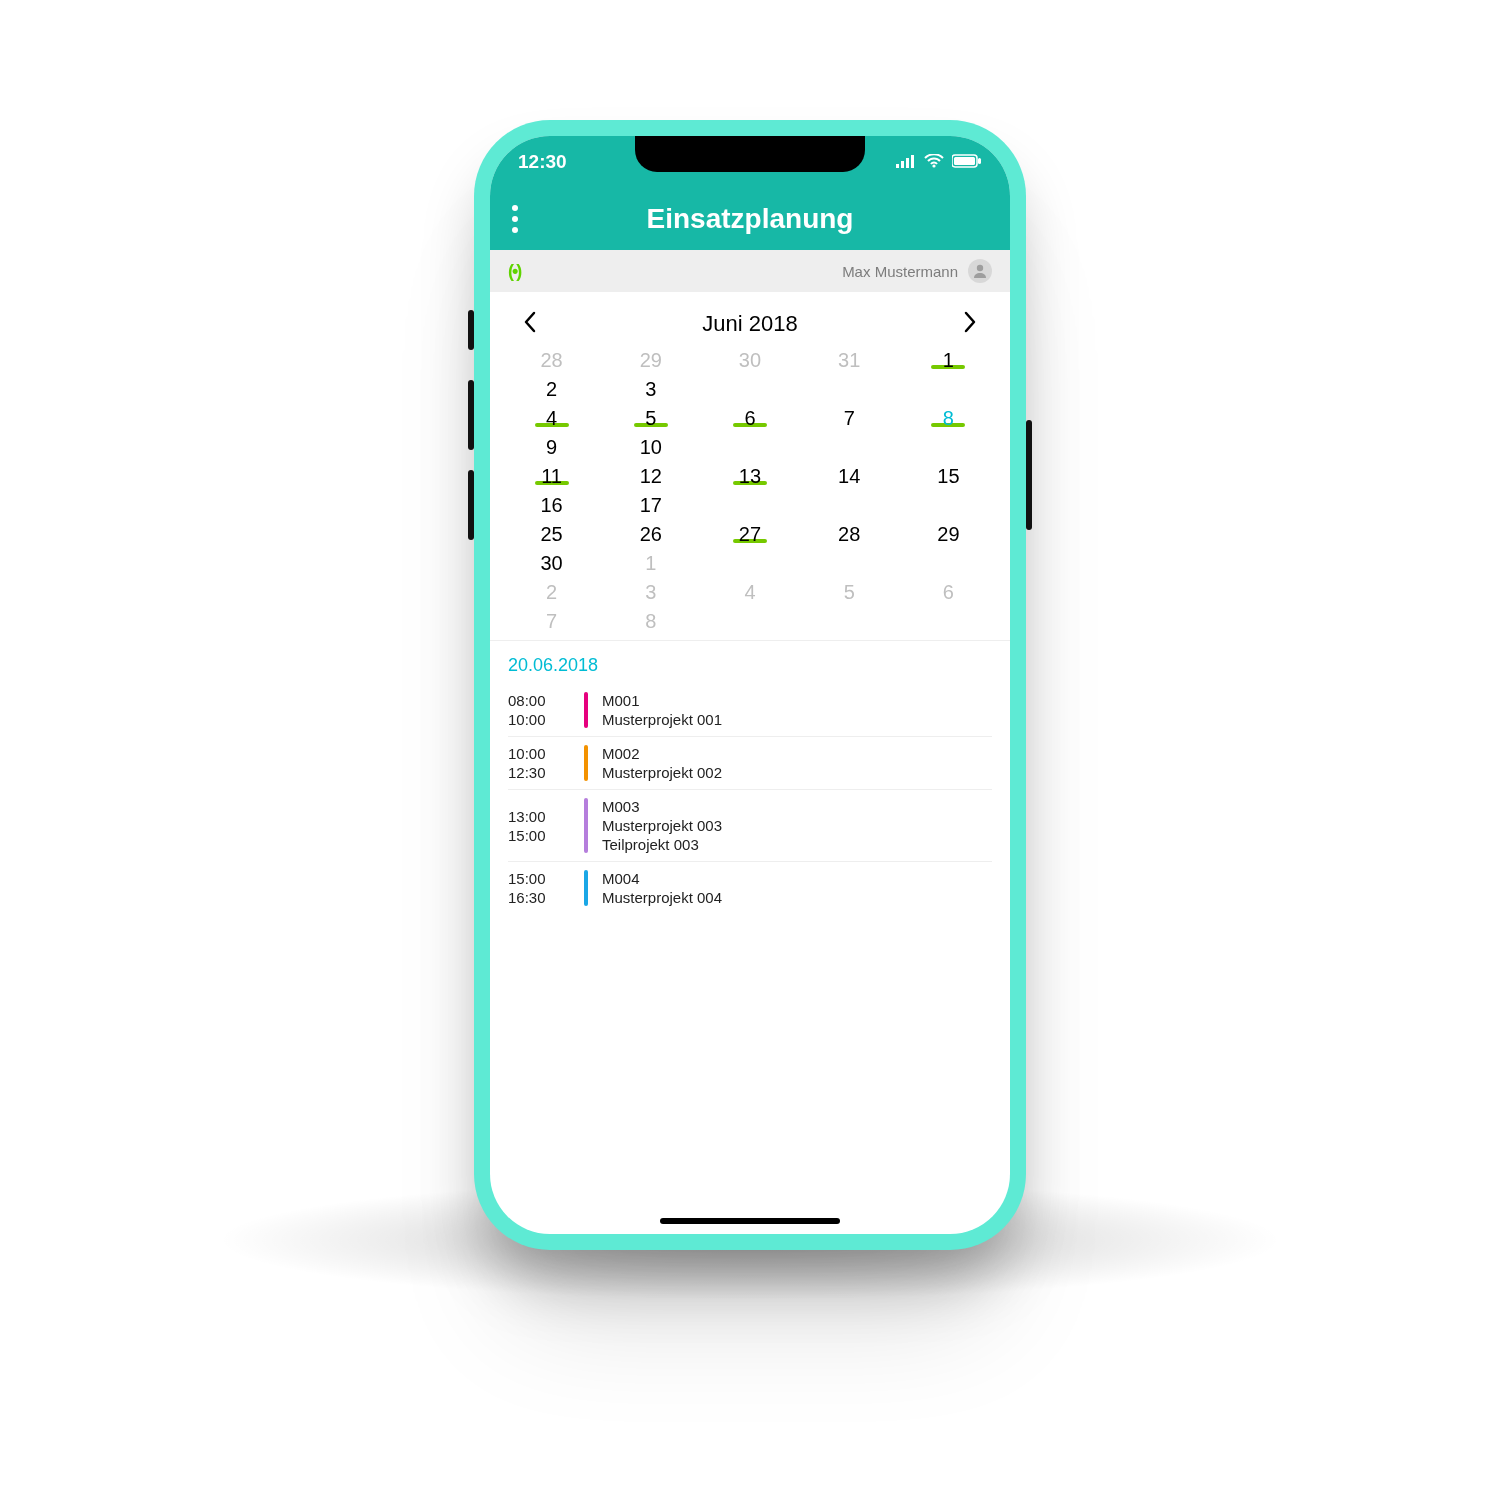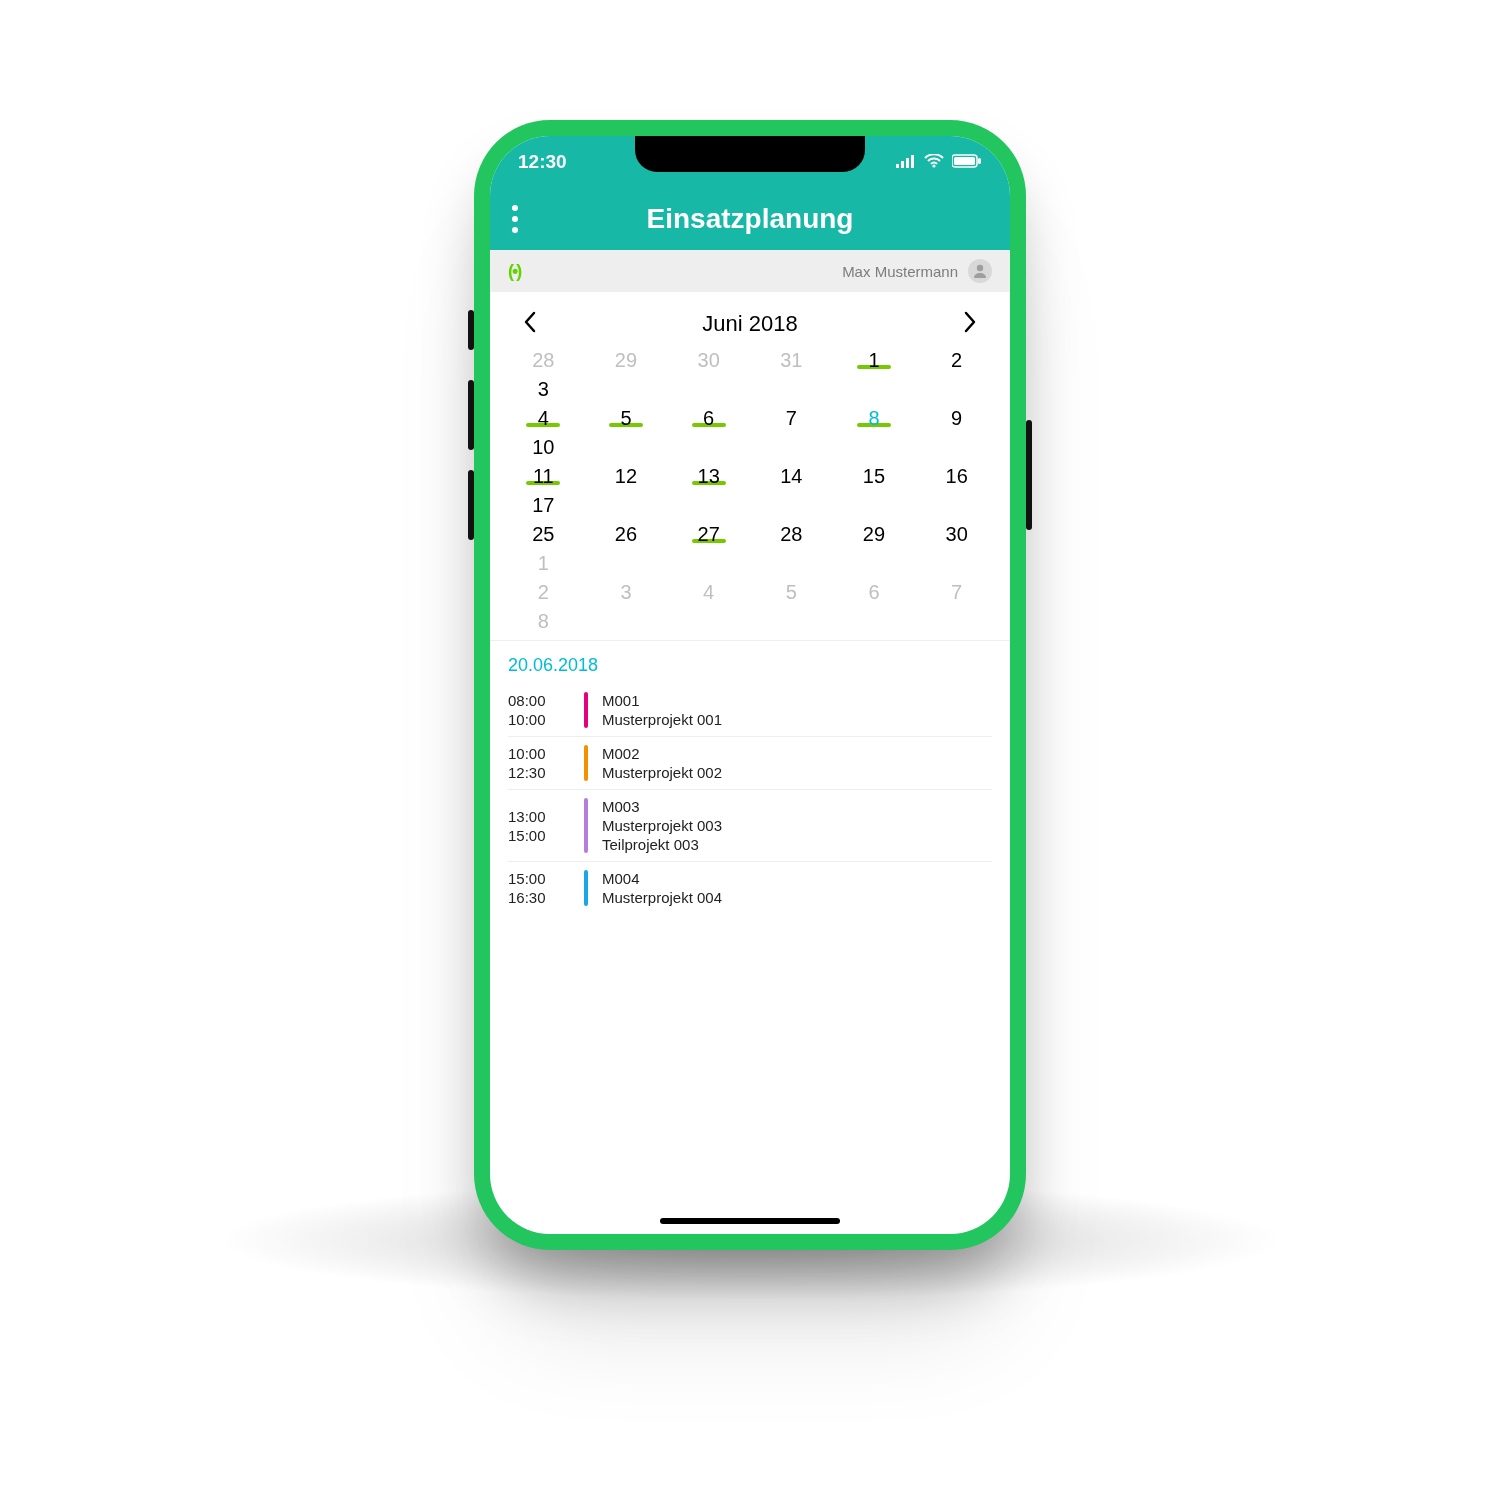--- a/index.html
+++ b/index.html
@@ -12,21 +12,21 @@
     align-items: flex-start;
     justify-content: center;
     padding-top: 120px;
   }
 
   
   .phone {
     width: 552px;
     height: 1130px;
     border-radius: 76px;
-    background: #22c55e;
+    background: #5eead4;
     padding: 16px;
     position: relative;
     box-shadow:
       0 40px 60px -10px rgba(0,0,0,.25),
       0 100px 120px -40px rgba(0,0,0,.15);
   }
   .phone::after{ 
     content:"";
     position:absolute;
     left:-260px; right:-260px; bottom:-50px; height:120px;
@@ -97,21 +97,21 @@
   .month-label{font-size:22px;font-weight:400;color:#000;}
   .chev{font-size:26px;font-weight:300;line-height:1;}
 
   
   .calendar{padding:0 12px;}
   .dow-row{display:grid;grid-template-columns:repeat(7,1fr);margin-top:6px;}
   .dow{font-size:10px;text-align:center;color:#333;padding:4px 0;}
   .dow.weekend{color:#b6b6b6;}
 
   .weeks{display:flex;flex-direction:column;}
-  .week{display:grid;grid-template-columns:repeat(6,1fr);height:58px;}
+  .week{display:grid;grid-template-columns:repeat(5,1fr);height:58px;}
   .day{
     position:relative;display:flex;align-items:center;justify-content:center;
     font-size:20px;color:#000;cursor:pointer;
   }
   .day .num{position:relative;z-index:1;}
   .day.other{color:#bfbfbf;}
   .day.highlight{color:#00bcd4;}
   .day .sel{
     position:absolute;width:40px;height:40px;background:#17b8a6;border-radius:4px;
   }

